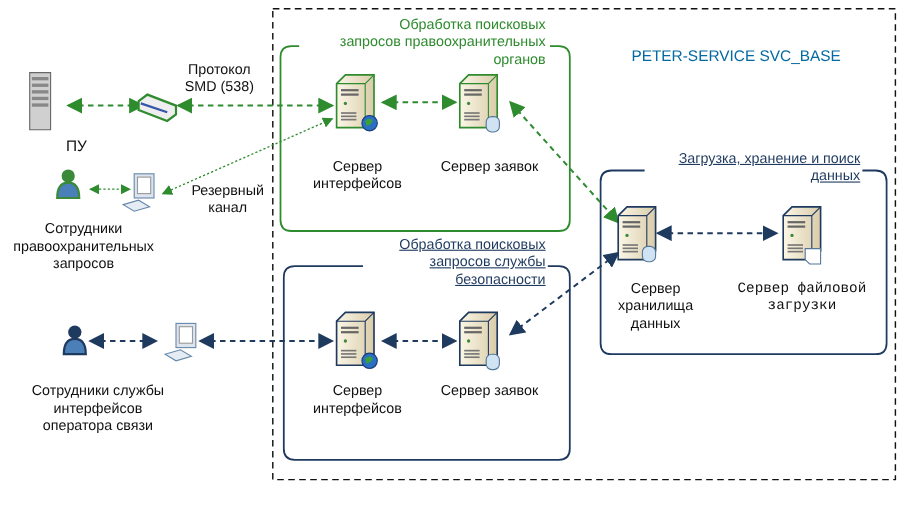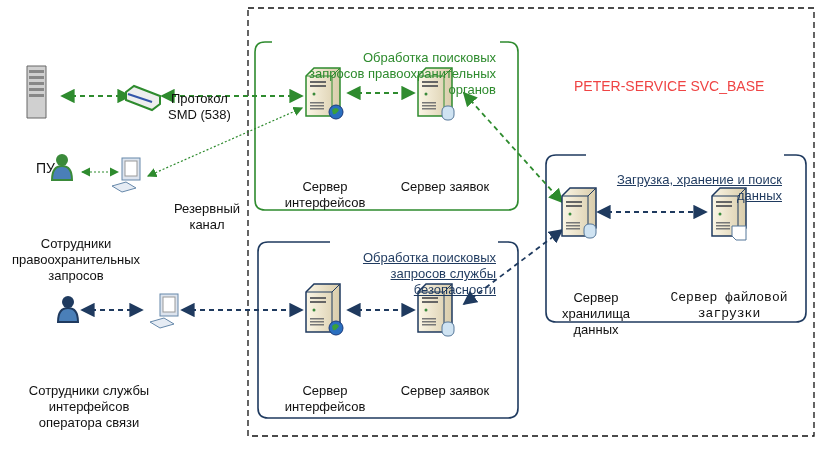--- a/index.html
+++ b/index.html
@@ -1,22 +1,22 @@
 <!DOCTYPE html>
 <html><head>
 <meta charset="utf-8">
 <style>
   html, body { margin:0; padding:0; background:#ffffff; }
   body { width:824px; height:464px; position:relative; overflow:hidden;
          font-family:"Liberation Sans", sans-serif; color:#000; }
   svg.diagram { position:absolute; left:0; top:0; }
-  .lbl { position:absolute; font-size:13px; line-height:16px; text-align:center; white-space:pre; color:#111;margin-top:36px; }
+  .lbl { position:absolute; font-size:13px; line-height:16px; text-align:center; white-space:pre; color:#111; }
   .grp-green { color:#2e8b2e; }
   .grp-navy { color:#1f3a5f;text-decoration:underline; }
-  .title-plain { color:#ef4444; }
+  .title-plain { color:#0369a1; }
 </style>
 </head>
 <body>
 
 <svg class="diagram" width="824" height="464" viewBox="0 0 824 464">
   <defs>
     <marker id="ag" markerWidth="8" markerHeight="8" refX="7" refY="4" orient="auto-start-reverse">
       <path d="M0,0 L8,4 L0,8 z" fill="#2e8b2e"></path>
     </marker>
     <marker id="an" markerWidth="8" markerHeight="8" refX="7" refY="4" orient="auto-start-reverse">
@@ -118,21 +118,21 @@
     <rect x="22" y="36" width="12" height="14" rx="5" fill="#cfe3f2" stroke="#557799"></rect>
   </g>
   <g transform="translate(712,188)" style="color:#1f3a5f">
     <use href="#server"></use>
     <path d="M20,38 L34,38 L34,52 L24,52 L20,48 z" fill="#ffffff" stroke="#557799"></path>
   </g>
 </svg>
 
 <div class="lbl title-plain" style="left:574px; top:42px; font-size:14px;">PETER-SERVICE SVC_BASE</div>
 
-<div class="lbl" style="left:36px; top:124px; font-size:14px;">ПУ</div>
+<div class="lbl" style="left:60px; top:124px; font-size:14px;">ПУ</div>
 <div class="lbl" style="left:168px; top:55px;">Протокол
 SMD (538)</div>
 <div class="lbl" style="left:174px; top:165px;">Резервный
 канал</div>
 <div class="lbl" style="left:4px; top:200px; width:144px;">Сотрудники
 правоохранительных
 запросов</div>
 <div class="lbl" style="left:14px; top:347px; width:150px;">Сотрудники службы
 интерфейсов
 оператора связи</div>

